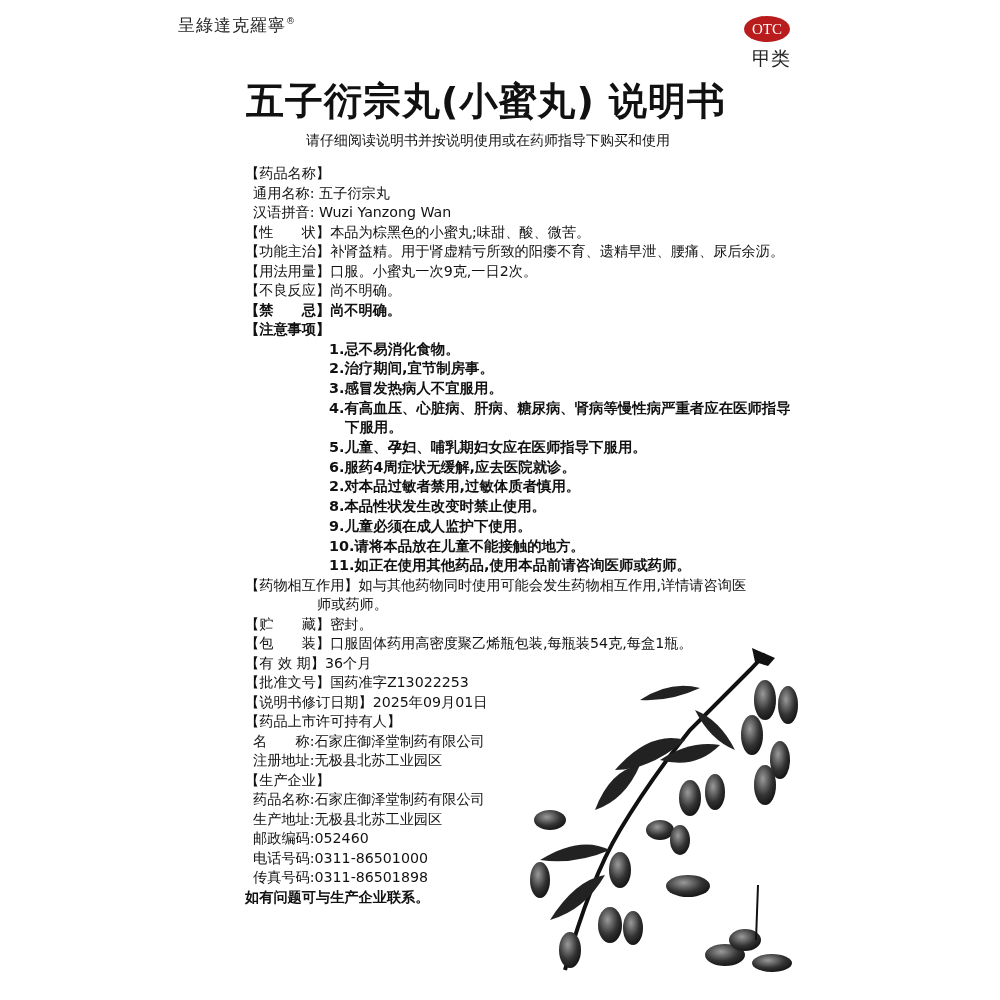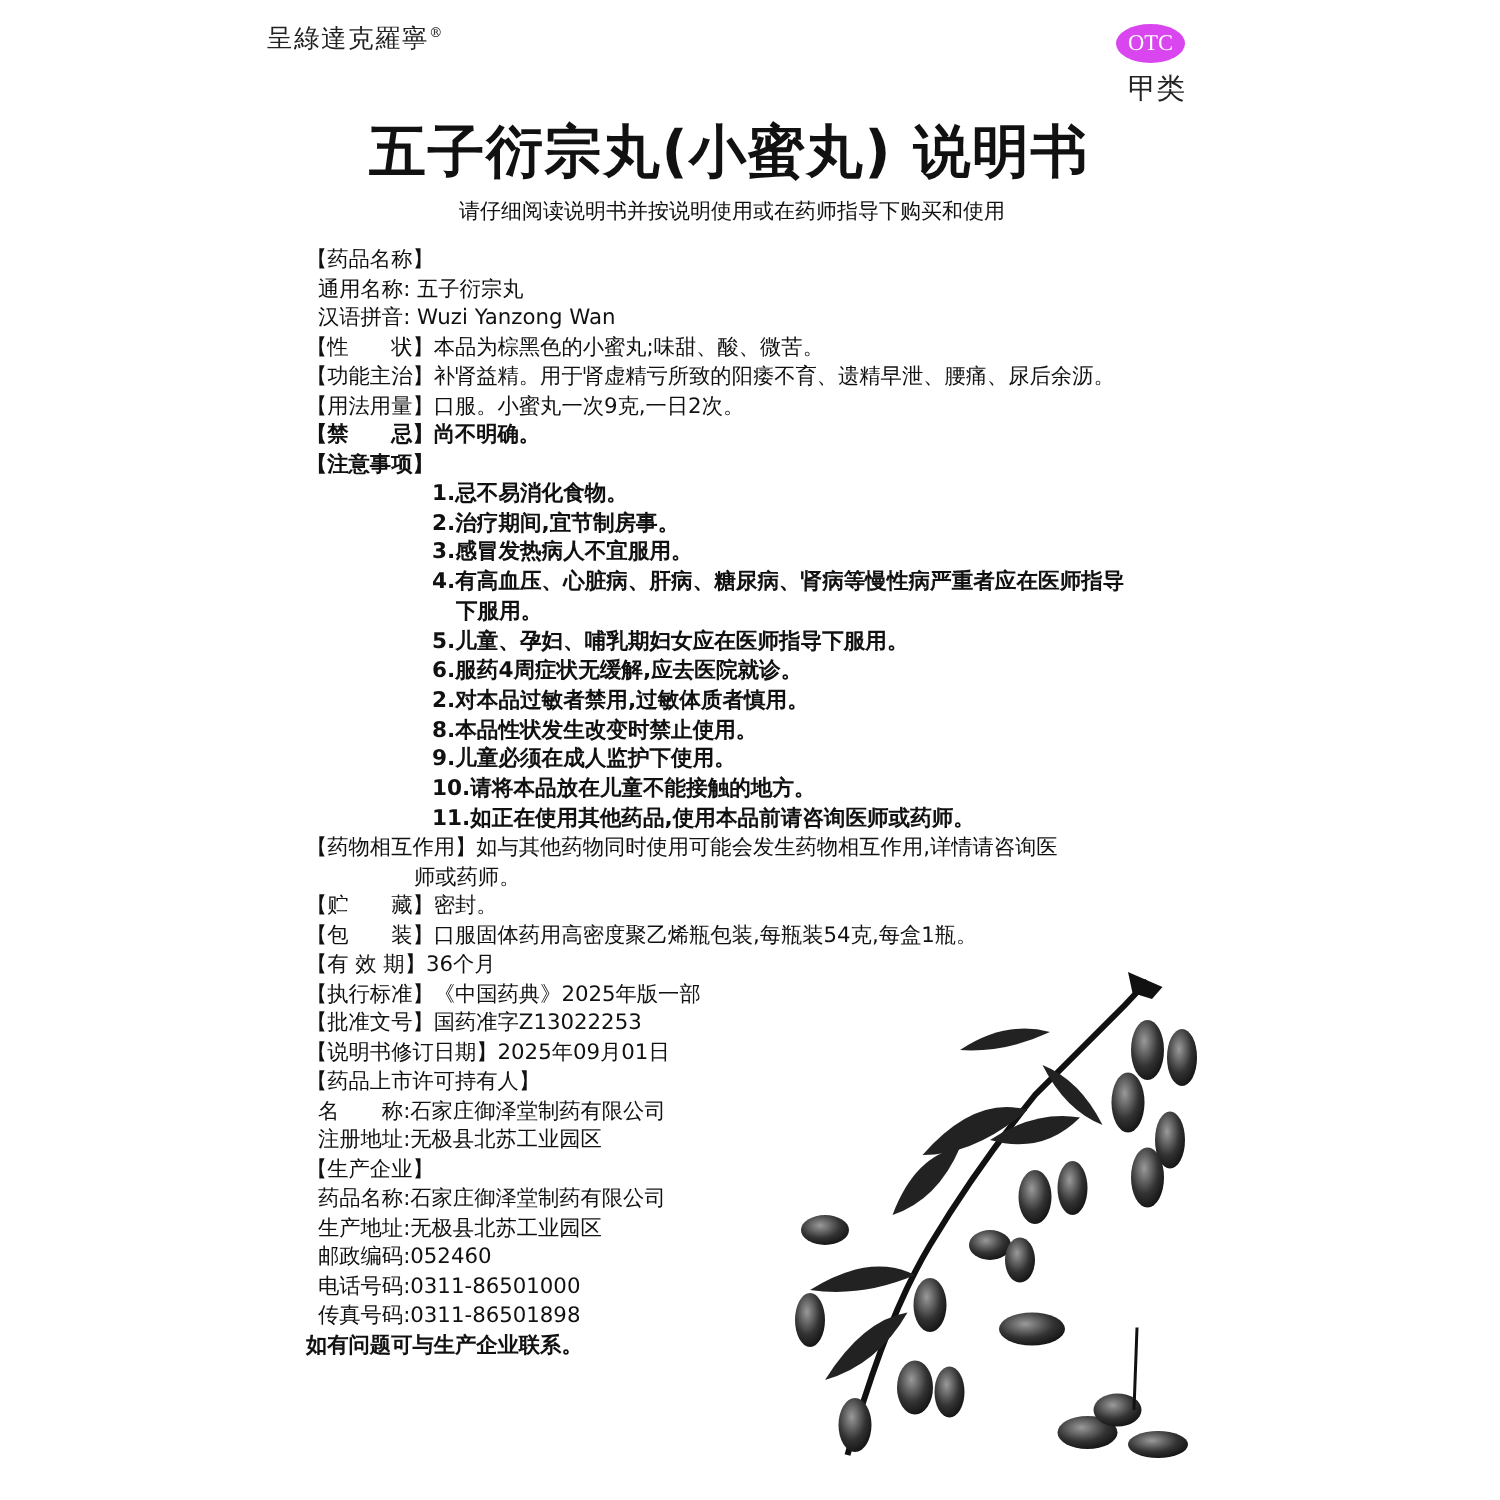--- a/index.html
+++ b/index.html
@@ -1,24 +1,24 @@
 <!DOCTYPE html>
 <html><head>
   <meta charset="utf-8">
   <style>
     html, body { margin: 0; padding: 0; background: #ffffff; }
     body { width: 1000px; height: 1000px; position: relative; overflow: hidden; color: #111; font-family: "DejaVu Sans", "Liberation Sans", sans-serif; }
     .brand { position: absolute; left: 178px; top: 14px; font-family: "DejaVu Serif", serif; font-size: 17px; letter-spacing: 1px; color: #222; }
     .brand sup { font-size: 9px; }
-    .otc { position: absolute; left: 744px; top: 16px; width: 46px; height: 26px; border-radius: 50%; background: #d946ef; color: #fff; font-family: "Liberation Serif", serif; font-size: 15px; text-align: center; line-height: 26px; }
+    .otc { position: absolute; left: 744px; top: 16px; width: 46px; height: 26px; border-radius: 50%; background: #b91c1c; color: #fff; font-family: "Liberation Serif", serif; font-size: 15px; text-align: center; line-height: 26px; }
     .otc-class { position: absolute; left: 752px; top: 46px; font-size: 19px; color: #222; }
     .title { position: absolute; left: 0; width: 972px; top: 76px; text-align: center; font-size: 38px; font-weight: bold; letter-spacing: 1px; }
     .subtitle { position: absolute; left: 0; width: 976px; top: 132px; text-align: center; font-size: 14px; }
     .content { position: absolute; left: 204px; top: 164px; width: 560px; font-size: 14.2px; line-height: 19.5px; }
-    .row { white-space: nowrap; }
+    .row { white-space: nowrap; margin-left: 41px; }
     .indent1 { padding-left: 8px; }
     .bold { font-weight: bold; }
     .notes { padding-left: 84px; font-weight: bold; font-size: 14.4px; line-height: 19.7px; }
     .notes .cont { padding-left: 16px; }
     .wrap2 { padding-left: 72px; }
     .footer { font-weight: bold; }
     .plant { position: absolute; left: 520px; top: 640px; width: 300px; height: 350px; }
   </style>
 </head>
 <body>
@@ -29,20 +29,21 @@
 <div class="title">五子衍宗丸(小蜜丸) 说明书</div>
 <div class="subtitle">请仔细阅读说明书并按说明使用或在药师指导下购买和使用</div>
 
 <div class="content">
   <div class="row">【药品名称】</div>
   <div class="row indent1">通用名称: 五子衍宗丸</div>
   <div class="row indent1">汉语拼音: Wuzi Yanzong Wan</div>
   <div class="row">【性　　状】本品为棕黑色的小蜜丸;味甜、酸、微苦。</div>
   <div class="row">【功能主治】补肾益精。用于肾虚精亏所致的阳痿不育、遗精早泄、腰痛、尿后余沥。</div>
   <div class="row">【用法用量】口服。小蜜丸一次9克,一日2次。</div>
+  <div class="row">【不良反应】尚不明确。</div>
   <div class="row bold">【禁　　忌】尚不明确。</div>
   <div class="row bold">【注意事项】</div>
   <div class="notes">
     <div class="row">1.忌不易消化食物。</div>
     <div class="row">2.治疗期间,宜节制房事。</div>
     <div class="row">3.感冒发热病人不宜服用。</div>
     <div class="row">4.有高血压、心脏病、肝病、糖尿病、肾病等慢性病严重者应在医师指导</div>
     <div class="row cont">下服用。</div>
     <div class="row">5.儿童、孕妇、哺乳期妇女应在医师指导下服用。</div>
     <div class="row">6.服药4周症状无缓解,应去医院就诊。</div>
@@ -50,21 +51,20 @@
     <div class="row">8.本品性状发生改变时禁止使用。</div>
     <div class="row">9.儿童必须在成人监护下使用。</div>
     <div class="row">10.请将本品放在儿童不能接触的地方。</div>
     <div class="row">11.如正在使用其他药品,使用本品前请咨询医师或药师。</div>
   </div>
   <div class="row">【药物相互作用】如与其他药物同时使用可能会发生药物相互作用,详情请咨询医</div>
   <div class="row wrap2">师或药师。</div>
   <div class="row">【贮　　藏】密封。</div>
   <div class="row">【包　　装】口服固体药用高密度聚乙烯瓶包装,每瓶装54克,每盒1瓶。</div>
   <div class="row">【有 效 期】36个月</div>
-  <div class="row">【执行标准】《中国药典》2025年版一部</div>
   <div class="row">【批准文号】国药准字Z13022253</div>
   <div class="row">【说明书修订日期】2025年09月01日</div>
   <div class="row">【药品上市许可持有人】</div>
   <div class="row indent1">名　　称:石家庄御泽堂制药有限公司</div>
   <div class="row indent1">注册地址:无极县北苏工业园区</div>
   <div class="row">【生产企业】</div>
   <div class="row indent1">药品名称:石家庄御泽堂制药有限公司</div>
   <div class="row indent1">生产地址:无极县北苏工业园区</div>
   <div class="row indent1">邮政编码:052460</div>
   <div class="row indent1">电话号码:0311-86501000</div>

